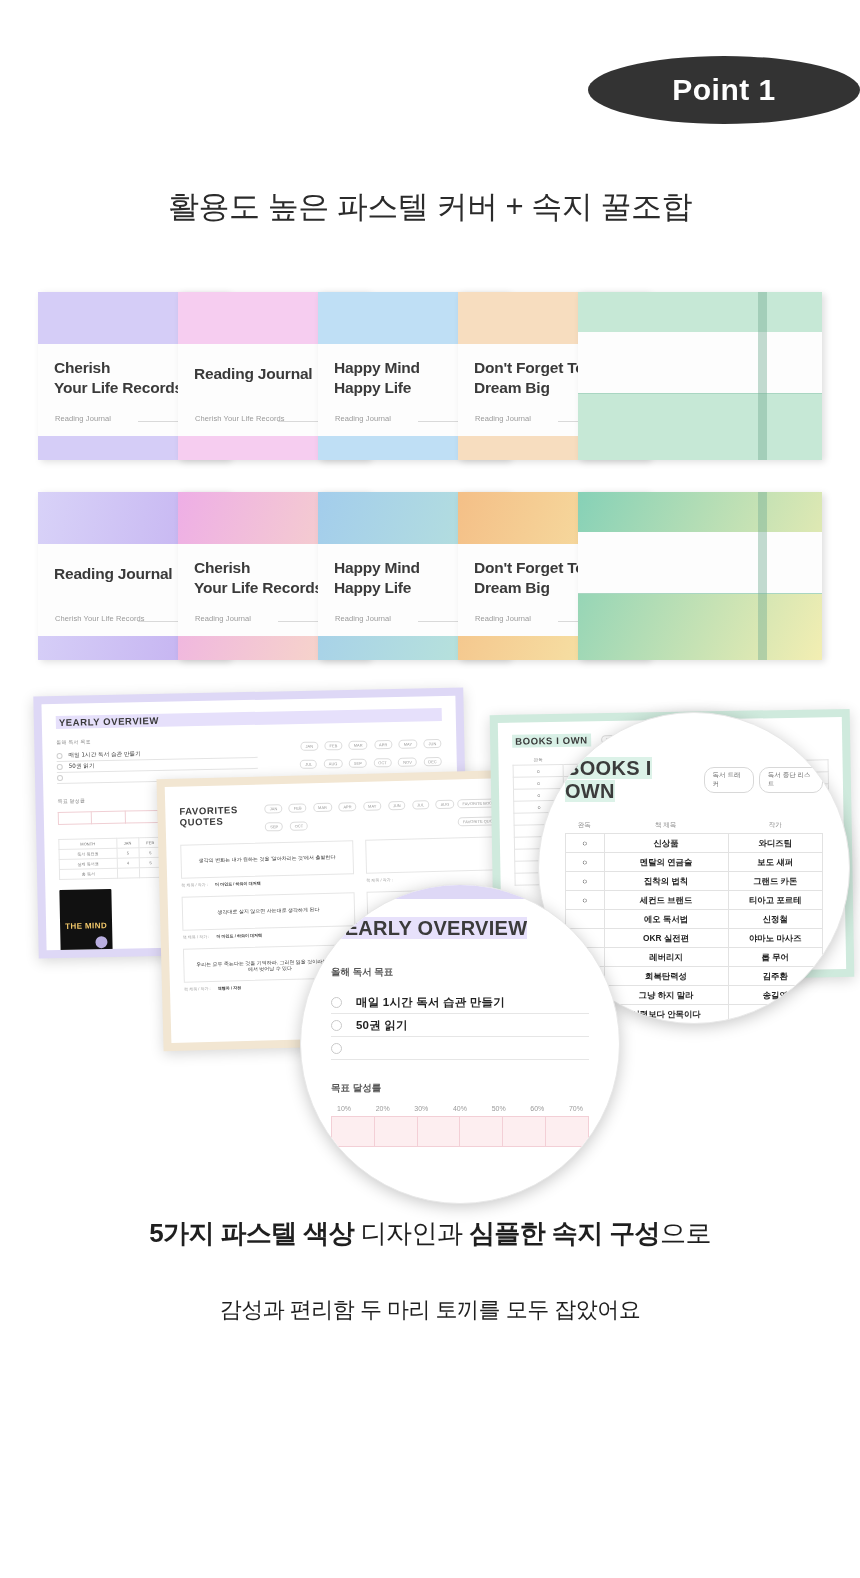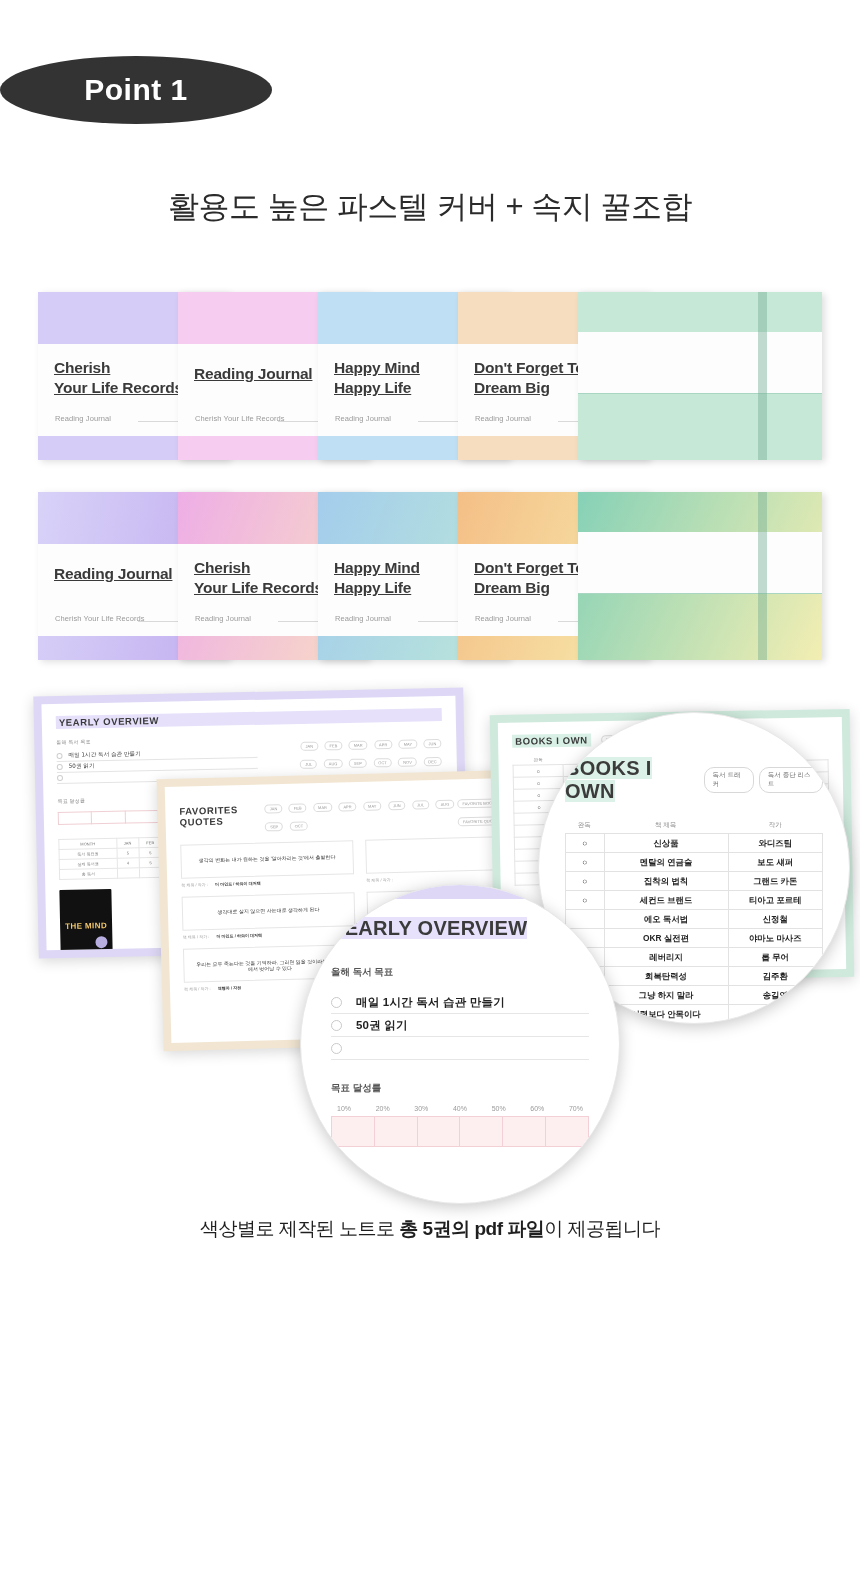--- a/index.html
+++ b/index.html
@@ -3,21 +3,21 @@
 <meta charset="utf-8">
 <style>
   * { margin:0; padding:0; box-sizing:border-box; }
   body {
     width:860px; height:1578px; background:#ffffff;
     font-family:"Liberation Sans", sans-serif;
     color:#222; overflow:hidden; position:relative;
   }
 
   
-  .point-wrap { width:100%; display:flex; justify-content:flex-start; padding-top:56px; }
+  .point-wrap { width:100%; display:flex; justify-content:flex-end; padding-top:56px; }
   .point-pill {
     width:272px; height:68px; border-radius:50%;
     background:#333333; color:#fff;
     display:flex; align-items:center; justify-content:center;
     font-size:30px; font-weight:700; letter-spacing:.5px;
   }
 
   
   .headline {
     margin-top:62px; text-align:center;
@@ -39,21 +39,21 @@
   .cover.c4 { left:420px; z-index:8; }
   .cover.c5 { left:540px; width:244px; z-index:9; }
 
   .cover .band {
     position:absolute; left:0; right:0; top:52px; height:92px;
     background:#fdfdfd;
   }
   .cover .ctitle {
     position:absolute; left:16px; top:66px; right:6px;
     font-size:15.5px; font-weight:700; color:#3a3a3a;
-    line-height:1.28; letter-spacing:-.2px; white-space:nowrap;text-decoration:underline;
+    line-height:1.28; letter-spacing:-.2px; white-space:nowrap;
   }
   .cover .csub {
     position:absolute; left:17px; top:122px;
     font-size:7.5px; color:#9a9a9a; letter-spacing:.1px; white-space:nowrap;
   }
   .cover .cline {
     position:absolute; left:100px; right:10px; top:129px;
     height:1px; background:#d9d9d9;
   }
   .cover.wide .ctitle { top:60px; }
@@ -648,16 +648,17 @@
           <td style="border:1px solid #f3cfd6; height:30px; background:#fdeef0"></td>
           <td style="border:1px solid #f3cfd6; height:30px; background:#fdeef0"></td>
         </tr>
       </tbody>
         </table>
     </div>
   </div>
 </div>
 
 <div class="captions">
-  <div class="cap3">
-    <span>색상별로 제작된 노트로 </span><b>총 5권의 pdf 파일</b><span>이 제공됩니다</span>
-  </div>
+  <div class="cap1">
+    <b>5가지 파스텔 색상</b><span> 디자인과 </span><b>심플한 속지 구성</b><span>으로</span>
+  </div>
+  <div class="cap2">감성과 편리함 두 마리 토끼를 모두 잡았어요</div>
 </div>
 
 </body></html>

